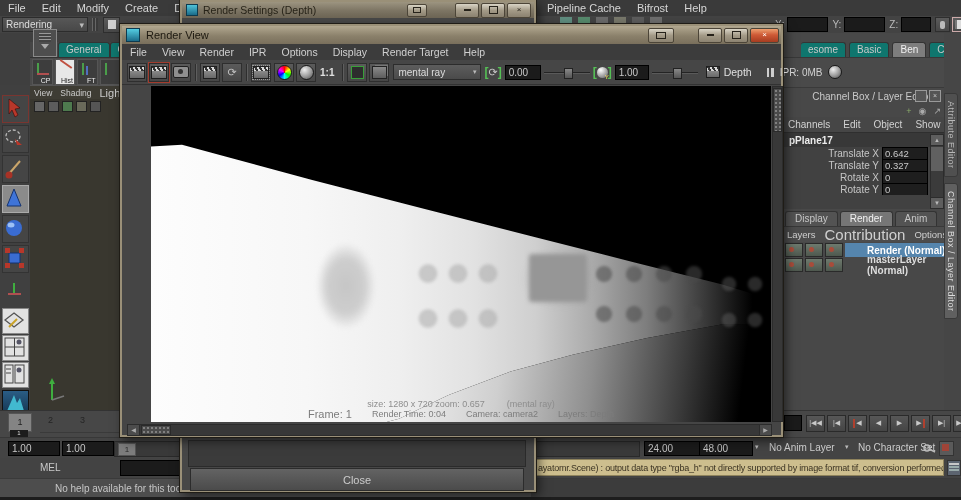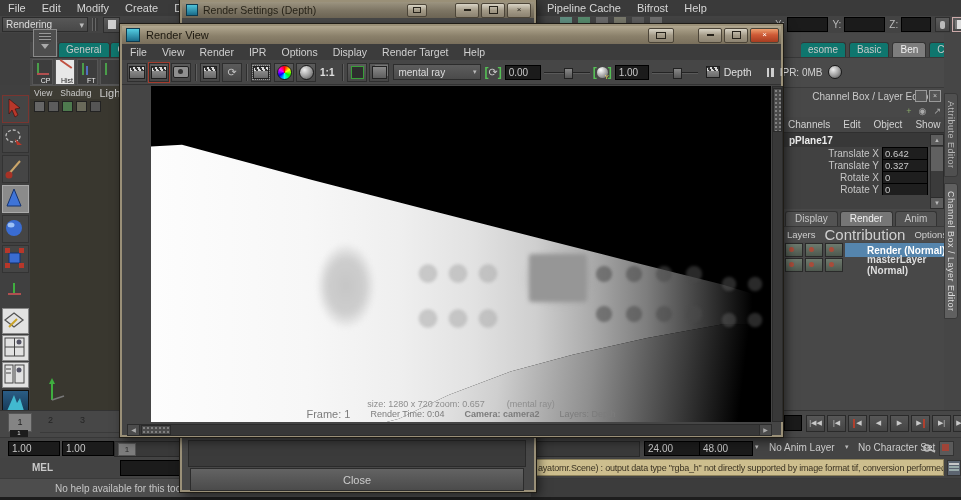--- a/index.html
+++ b/index.html
@@ -399,21 +399,21 @@
     <svg class="a" style="left:923px;top:4px;" width="13" height="13">
         <circle cx="4" cy="6" r="3" fill="none" stroke="#bbb" stroke-width="1.5"></circle>
         <line x1="6" y1="7" x2="12" y2="10" stroke="#bbb" stroke-width="1.5"></line>
       </svg>
     <div class="a" style="left:939px;top:3px;width:13px;height:13px;background:#5a5a5a;border:1px solid #333;">
         <div style="margin:2px;width:7px;height:7px;background:#a04438;"></div>
       </div>
   </div>
 
   <div class="a" style="left:0;top:458px;width:961px;height:20px;background:#434343;">
-    <span class="a t10" style="left:32px;top:4px;color:#c9c9c9;font-weight:bold;">MEL</span>
+    <span class="a t10" style="left:40px;top:4px;color:#c9c9c9;">MEL</span>
     <input class="fld a" style="left: 120px; top: 2px; width: 405px; height: 14px;" value="">
     <div class="a row" style="left:531px;top:1px;width:413px;height:17px;background:#cdbe8e;border:1px solid #8f835c;overflow:hidden;box-sizing:border-box;">
       <span style="font-size:9px;color:#3a3222;white-space:nowrap;padding-left:6px;letter-spacing:-.2px;">ayatomr.Scene) : output data type "rgba_h" not directly supported by image format tif, conversion performed by mental</span>
     </div>
     <div class="a" style="left:947px;top:2px;width:12px;height:14px;background:#5c6470;border:1px solid #333;">
       <div style="margin:2px 1px 1px;height:2px;background:#c8c8c8;"></div>
       <div style="margin:1px;height:2px;background:#9aa;"></div>
       <div style="margin:1px;height:2px;background:#9aa;"></div>
     </div>
   </div>
@@ -572,21 +572,21 @@
       <div class="a" style="left:565px;top:180px;width:55px;height:70px;filter:blur(1px);
         background-image:radial-gradient(circle,rgba(120,120,120,.35) 0 26%,rgba(120,120,120,0) 38%);background-size:26px 36px;"></div>
 
       <div class="a row" style="bottom:13px;width:100%;justify-content:center;">
         <span style="font-size:9px;color:#8d8d8d;">size: 1280 x 720  zoom: 0.657</span>
         <span style="font-size:9px;color:#8d8d8d;margin-left:22px;">(mental ray)</span>
       </div>
       <div class="a row" style="bottom:2px;width:100%;justify-content:center;">
         <span style="font-size:11px;color:#7c7c7c;text-align:right;">Frame: 1</span>
         <span style="font-size:9px;color:#7c7c7c;margin-left:20px;">Render Time: 0:04</span>
-        <span style="font-size:9px;color:#7c7c7c;margin-left:20px;font-weight:bold;">Camera: camera2</span>
+        <span style="font-size:9px;color:#7c7c7c;margin-left:20px;">Camera: camera2</span>
         <span style="font-size:9px;color:#7c7c7c;margin-left:20px;">Layers: Depth</span>
       </div>
     </div>
 
     <div class="a" style="left:650px;top:60px;width:11px;height:336px;background:#383838;border:1px solid #2c2c2c;box-sizing:border-box;">
       <div class="dotgrip" style="width:9px;height:44px;margin-top:1px;border:1px solid #2a2a2a;box-sizing:border-box;"></div>
     </div>
 
     <div class="a row" style="left:5px;top:398px;width:645px;height:12px;background:#383838;border:1px solid #2c2c2c;box-sizing:border-box;">
       <div style="width:11px;height:10px;background:#4c4c4c;color:#aaa;font-size:6px;text-align:center;line-height:10px;border-right:1px solid #2c2c2c;">◀</div>

